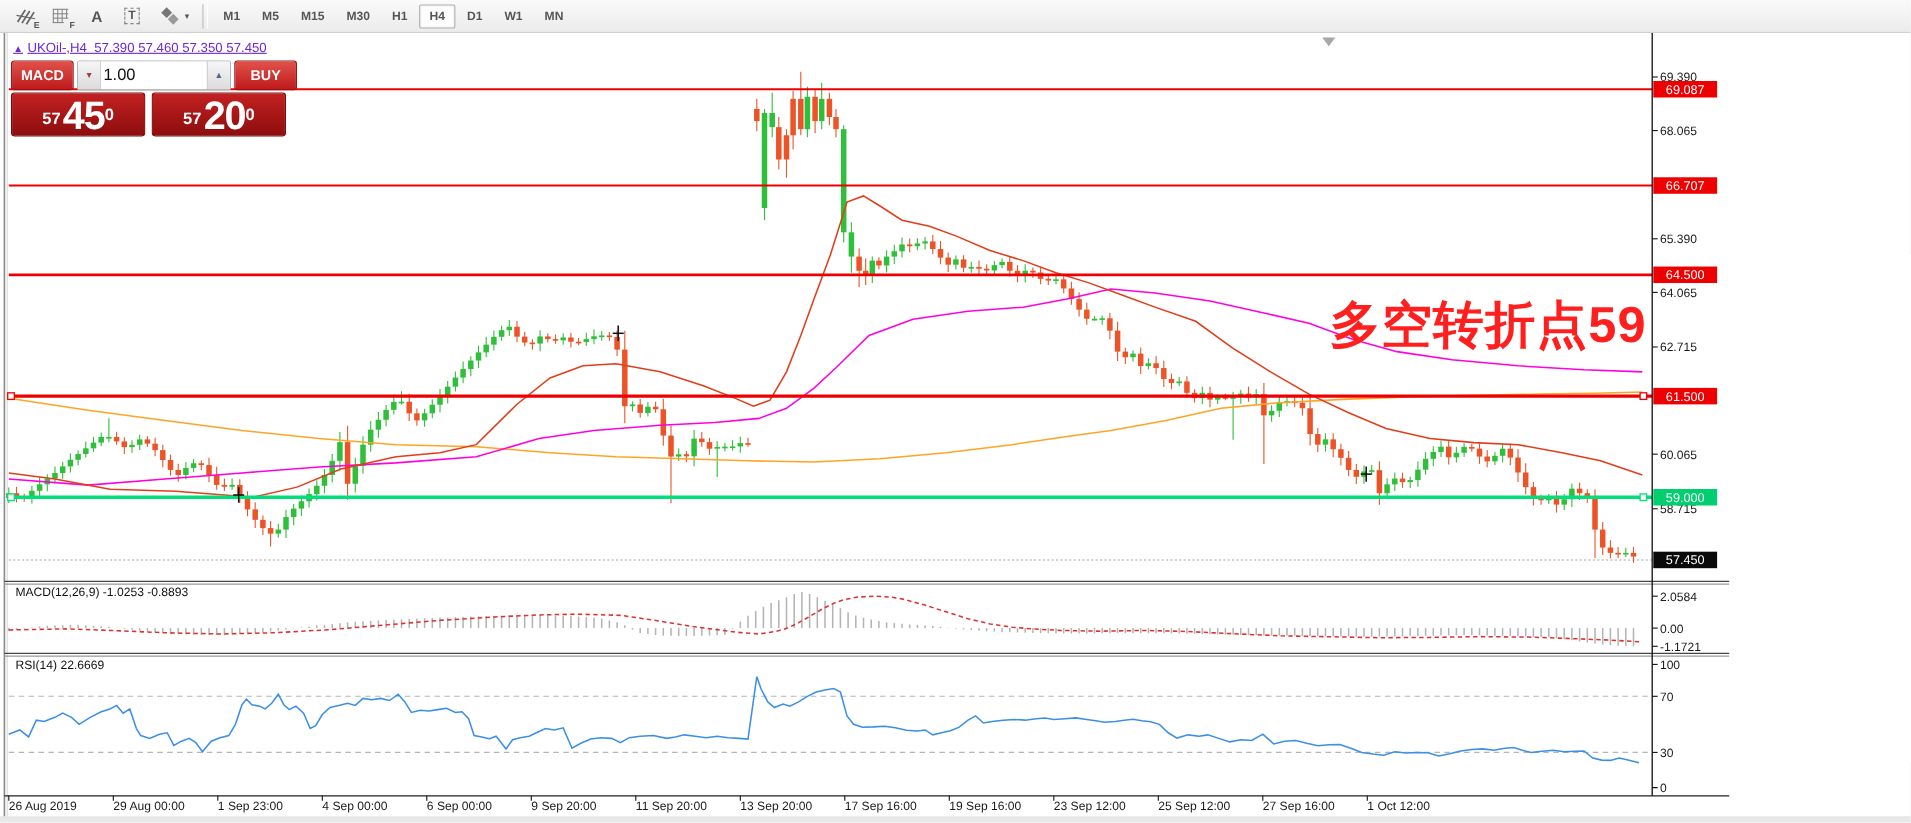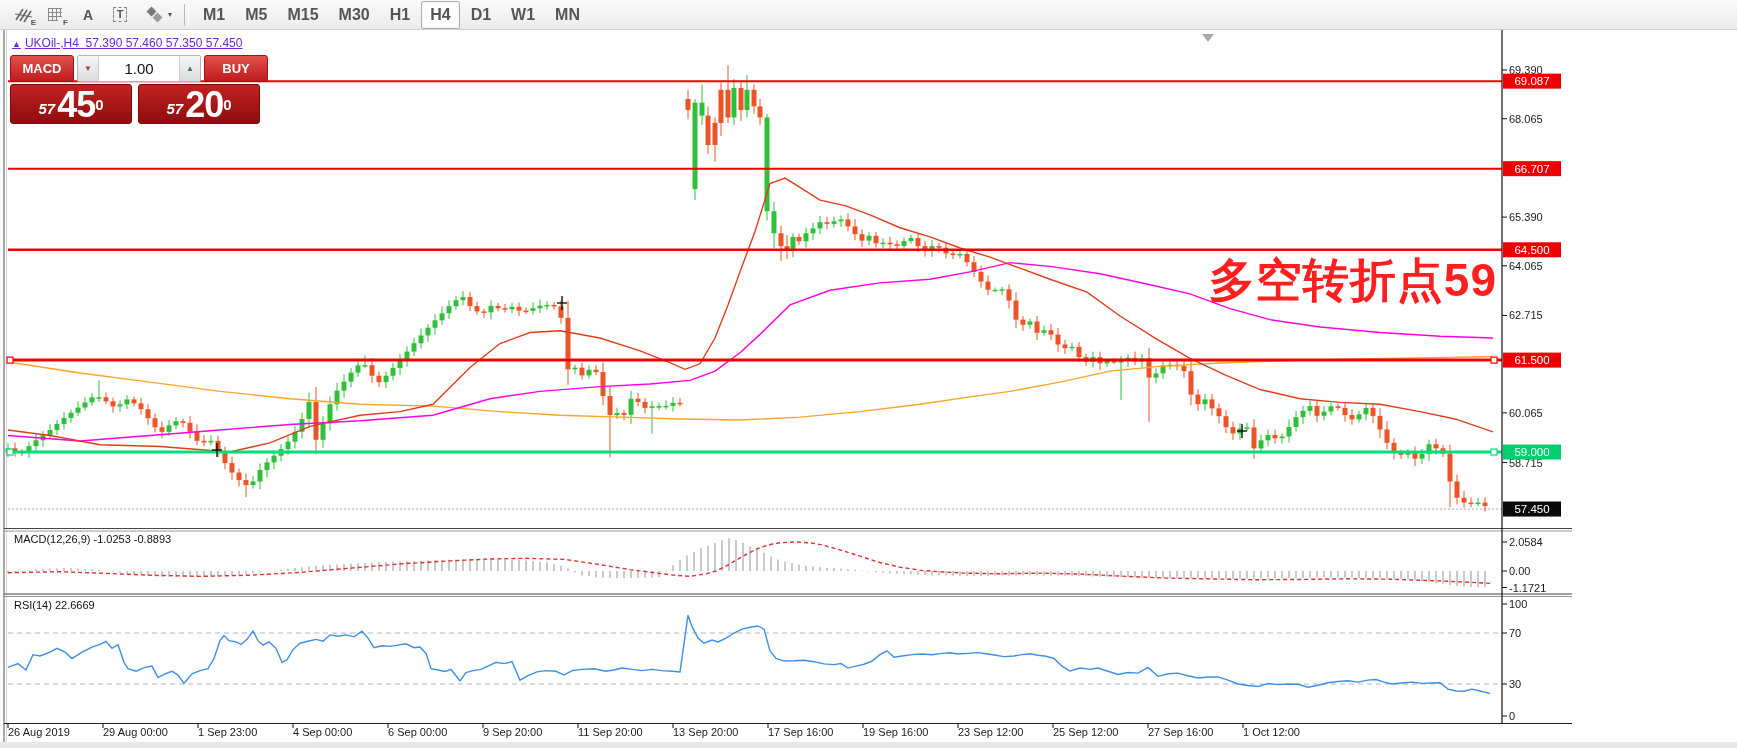--- a/index.html
+++ b/index.html
@@ -8,48 +8,48 @@
   
   .toolbar{position:absolute;left:0;top:0;width:1737px;height:30px;
            background:linear-gradient(#fafafa,#ebebeb);border-bottom:1px solid #cfcfcf;
            display:flex;align-items:center;box-sizing:border-box;padding-left:8px;z-index:20;}
   .tb-icon{position:relative;width:26px;height:24px;margin:0 2px;display:flex;align-items:center;
            justify-content:center;color:#5a5a5a;border:1px solid transparent;border-radius:2px;}
   .tb-sub{position:absolute;right:1px;bottom:0;font-size:8px;font-weight:bold;color:#555;}
   .tb-letterA{font-size:14px;font-weight:bold;color:#555;}
   .tb-letterT{font-size:11px;font-weight:bold;color:#555;border:1px dashed #888;padding:0 3px;line-height:13px;}
   .tb-grip{width:3px;height:22px;border-left:1px solid #bbb;border-right:1px solid #fff;margin:0 4px;}
-  .tf-btn{font-size:16px;font-weight:bold;color:#555;padding:4px 8px;margin:0 1px;border:1px solid transparent;
+  .tf-btn{font-size:11px;font-weight:bold;color:#555;padding:4px 8px;margin:0 1px;border:1px solid transparent;
           border-radius:2px;background:transparent;cursor:default;font-family:"Liberation Sans",sans-serif;}
   .tf-btn.active{background:#fdfdfd;border:1px solid #b0b0b0;box-shadow:inset 0 0 2px #ddd;}
   .caret{font-size:8px;color:#555;margin-left:2px;}
   
   .quote-line{position:absolute;left:12px;top:36px;font-size:12px;color:#6d28d9;z-index:6;text-decoration:underline;}
   .quote-line .tri{font-size:9px;margin-right:4px;}
   
   .trade{position:absolute;left:10px;top:55px;width:260px;z-index:8;}
   .trade-row1{display:flex;height:27px;}
   .btn-sell,.btn-buy{width:64px;border:1px solid #9d1212;border-radius:3px;color:#fff;font-weight:bold;
       font-size:13px;background:linear-gradient(#e0524a,#bf1a1d);font-family:"Liberation Sans",sans-serif;}
   .vol-wrap{display:flex;margin:0 3px;border:1px solid #b5b5b5;border-radius:2px;background:#fff;height:25px;}
   .spin{width:21px;background:linear-gradient(#f6f6f6,#dcdcdc);border:none;font-size:8px;cursor:default;}
   .spin.down{color:#a04040;border-right:1px solid #ccc;}
   .spin.up{color:#50688c;border-left:1px solid #ccc;}
-  .vol-input{width:76px;border:none;text-align:center;font-size:15px;padding-right:2px;color:#111;
+  .vol-input{width:76px;border:none;text-align:left;font-size:15px;padding-right:18px;color:#111;
              font-family:"Liberation Sans",sans-serif;}
   .trade-row2{display:flex;margin-top:2px;}
   .price-panel{width:122px;height:40px;border-radius:3px;color:#fff;display:flex;align-items:flex-end;
       justify-content:center;padding-bottom:3px;box-sizing:border-box;
       background:linear-gradient(#c32121,#8e0d0e);border:1px solid #7c0a0a;}
   .price-panel.buy{margin-left:6px;}
-  .pp-small{font-size:15px;font-weight:bold;margin-right:2px;line-height:22px;font-style:italic;}
+  .pp-small{font-size:15px;font-weight:bold;margin-right:2px;line-height:22px;}
   .pp-big{font-size:36px;font-weight:bold;line-height:30px;letter-spacing:-1px;text-align:center;}
   .pp-sup{font-size:15px;font-weight:bold;line-height:40px;align-self:flex-start;}
   .ind-label{position:absolute;font-size:11px;color:#111;z-index:6;text-align:right;}
-  .annotation{position:absolute;right:240px;top:255px;font-size:46px;font-weight:bold;z-index:7;
+  .annotation{position:absolute;right:240px;top:270px;font-size:46px;font-weight:bold;z-index:7;
               letter-spacing:1px;line-height:1.1;}
   svg text{font-family:"Liberation Sans",sans-serif;}
 </style>
 </head>
 <body>
 
 <div class="screen">
 
   <div class="toolbar">
     <div class="tb-icon">

